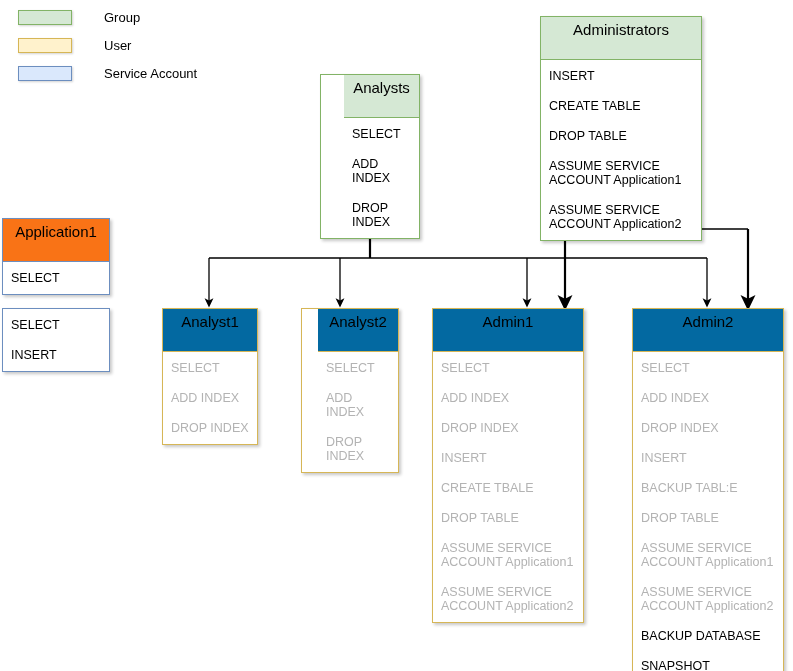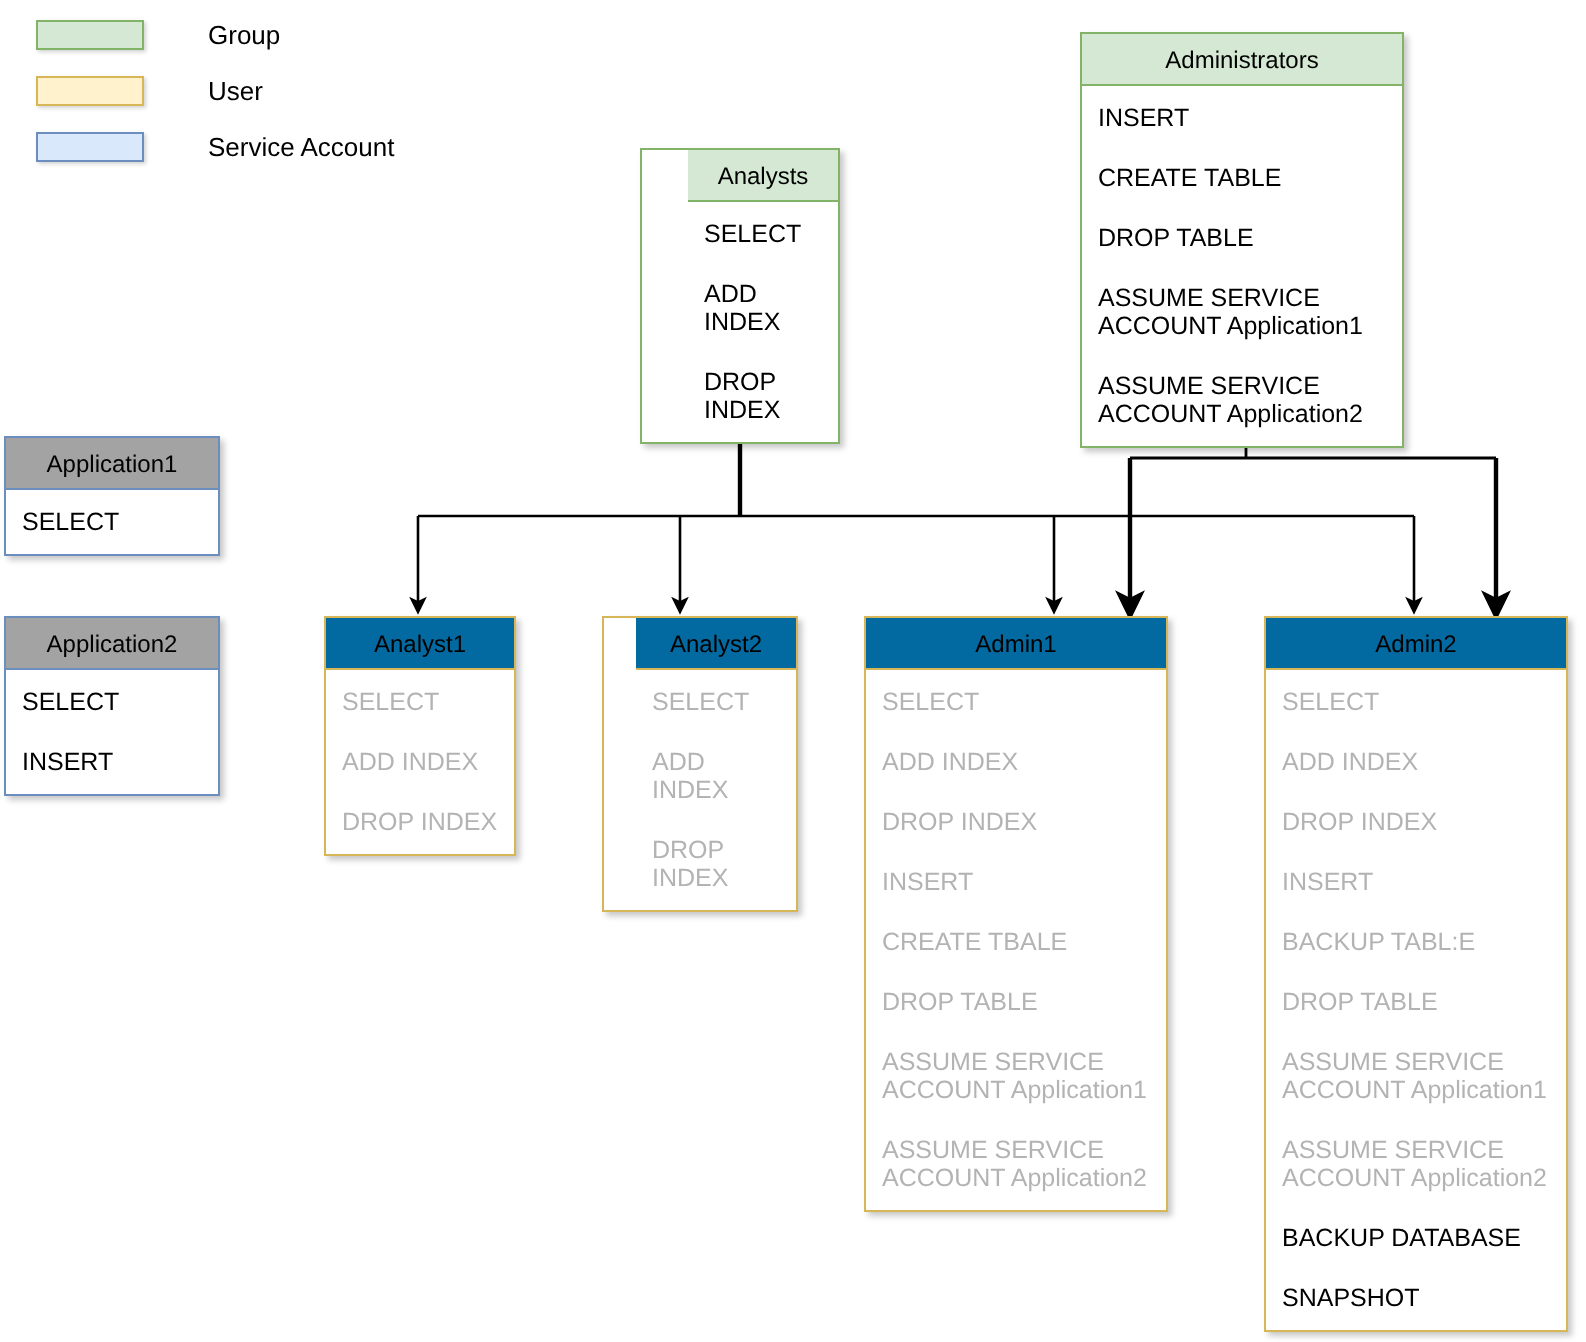--- a/index.html
+++ b/index.html
@@ -45,24 +45,24 @@
   
   .box {
     position: absolute;
     box-sizing: border-box;
     background: #ffffff;
     border: 1px solid #999;
     box-shadow: 2px 2px 3px rgba(0,0,0,0.22);
   }
   .box-title {
     box-sizing: border-box;
-    height: 26px;
+    height: 43px;
     line-height: 26px;
     text-align: center;
-    font-size: 12px;
+    font-size: 15px;
     color: #000;
     border-bottom: 1px solid #999;
   }
   .box-body {
     padding: 9px 8px 9px 8px;
   }
   .perm {
     font-size: 12.5px;
     line-height: 14px;
     color: #000;
@@ -71,21 +71,21 @@
   }
   .perm:last-child { margin-bottom: 0; }
   .perm.inherited { color: #b3b3b3; }
 
   
   .group-box { border-color: #82b366; }
   .group-box > .box-title { background: #d5e8d4; border-bottom-color: #82b366; }
   .user-box { border-color: #d6b656; }
   .user-box > .box-title { background: #0369a1; border-bottom-color: #d6b656; }
   .svc-box { border-color: #6c8ebf; }
-  .svc-box > .box-title { background: #a3a3a3; border-bottom-color: #6c8ebf; }
+  .svc-box > .box-title { background: #f97316; border-bottom-color: #6c8ebf; }
 
   
   .edges {
     position: absolute;
     left: 0; top: 0;
     width: 793px;
     height: 671px;
     pointer-events: none;
   }
 </style>
@@ -156,21 +156,20 @@
   </div>
 
   <div class="box svc-box" style="left:2px; top:218px; width:108px;">
     <div class="box-title">Application1</div>
     <div class="box-body">
       <div class="perm">SELECT</div>
     </div>
   </div>
 
   <div class="box svc-box" style="left:2px; top:308px; width:108px;">
-    <div class="box-title">Application2</div>
     <div class="box-body">
       <div class="perm">SELECT</div>
       <div class="perm">INSERT</div>
     </div>
   </div>
 
   <div class="box user-box" style="left:162px; top:308px; width:96px;">
     <div class="box-title">Analyst1</div>
     <div class="box-body">
       <div class="perm inherited">SELECT</div>

